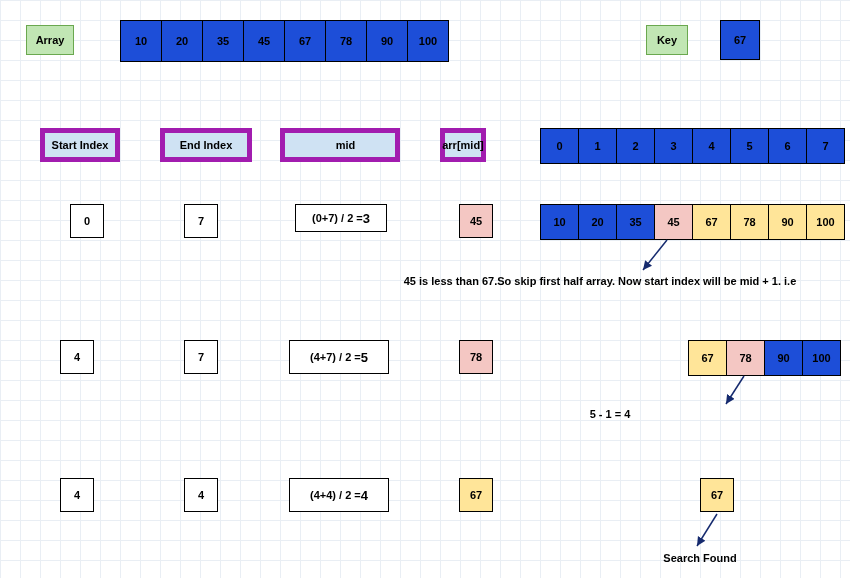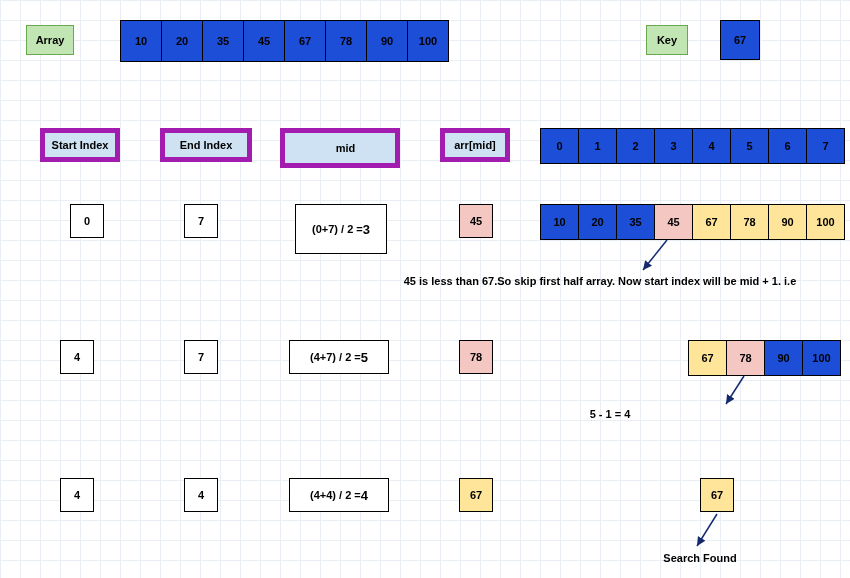--- a/index.html
+++ b/index.html
@@ -64,37 +64,37 @@
   <div class="cell" style="width:40px;height:40px;">90</div>
   <div class="cell" style="width:40px;height:40px;">100</div>
 </div>
 
 <div class="abs green-btn center" style="left:640px; top:25px; width:42px; height:30px;">Key</div>
 
 <div class="abs cell" style="left:720px; top:20px; width:40px; height:40px;">67</div>
 
 <div class="abs blue-btn center" style="left:40px;  top:128px; width:80px;  height:34px;">Start Index</div>
 <div class="abs blue-btn center" style="left:160px; top:128px; width:92px;  height:34px;">End Index</div>
-<div class="abs blue-btn center" style="left:280px; top:128px; width:120px; height:40px;padding-left:11px;">mid</div>
-<div class="abs blue-btn center" style="left:440px; top:128px; width:70px;  height:34px;">arr[mid]</div>
+<div class="abs blue-btn center" style="left:280px; top:128px; width:120px; height:34px;padding-left:11px;">mid</div>
+<div class="abs blue-btn center" style="left:440px; top:128px; width:46px;  height:34px;">arr[mid]</div>
 
 <div class="abs row" style="left:540px; top:128px;">
   <div class="cell" style="width:37px;height:34px;">0</div>
   <div class="cell" style="width:37px;height:34px;">1</div>
   <div class="cell" style="width:37px;height:34px;">2</div>
   <div class="cell" style="width:37px;height:34px;">3</div>
   <div class="cell" style="width:37px;height:34px;">4</div>
   <div class="cell" style="width:37px;height:34px;">5</div>
   <div class="cell" style="width:37px;height:34px;">6</div>
   <div class="cell" style="width:37px;height:34px;">7</div>
 </div>
 
 <div class="abs plain-box center" style="left:70px;  top:204px; width:34px; height:34px;">0</div>
 <div class="abs plain-box center" style="left:184px; top:204px; width:34px; height:34px;">7</div>
-<div class="abs plain-box center" style="left:295px; top:204px; width:92px; height:50px;">
+<div class="abs plain-box center" style="left:295px; top:204px; width:92px; height:28px;">
   <span>(0+7) / 2 = </span>
   <b style="font-size:13px;">3</b>
 </div>
 <div class="abs plain-box center red" style="left:459px; top:204px; width:34px; height:34px;">45</div>
 
 <div class="abs row" style="left:540px; top:204px;">
   <div class="cell" style="width:37px;height:34px;">10</div>
   <div class="cell" style="width:37px;height:34px;">20</div>
   <div class="cell" style="width:37px;height:34px;">35</div>
   <div class="cell red" style="width:37px;height:34px;">45</div>

